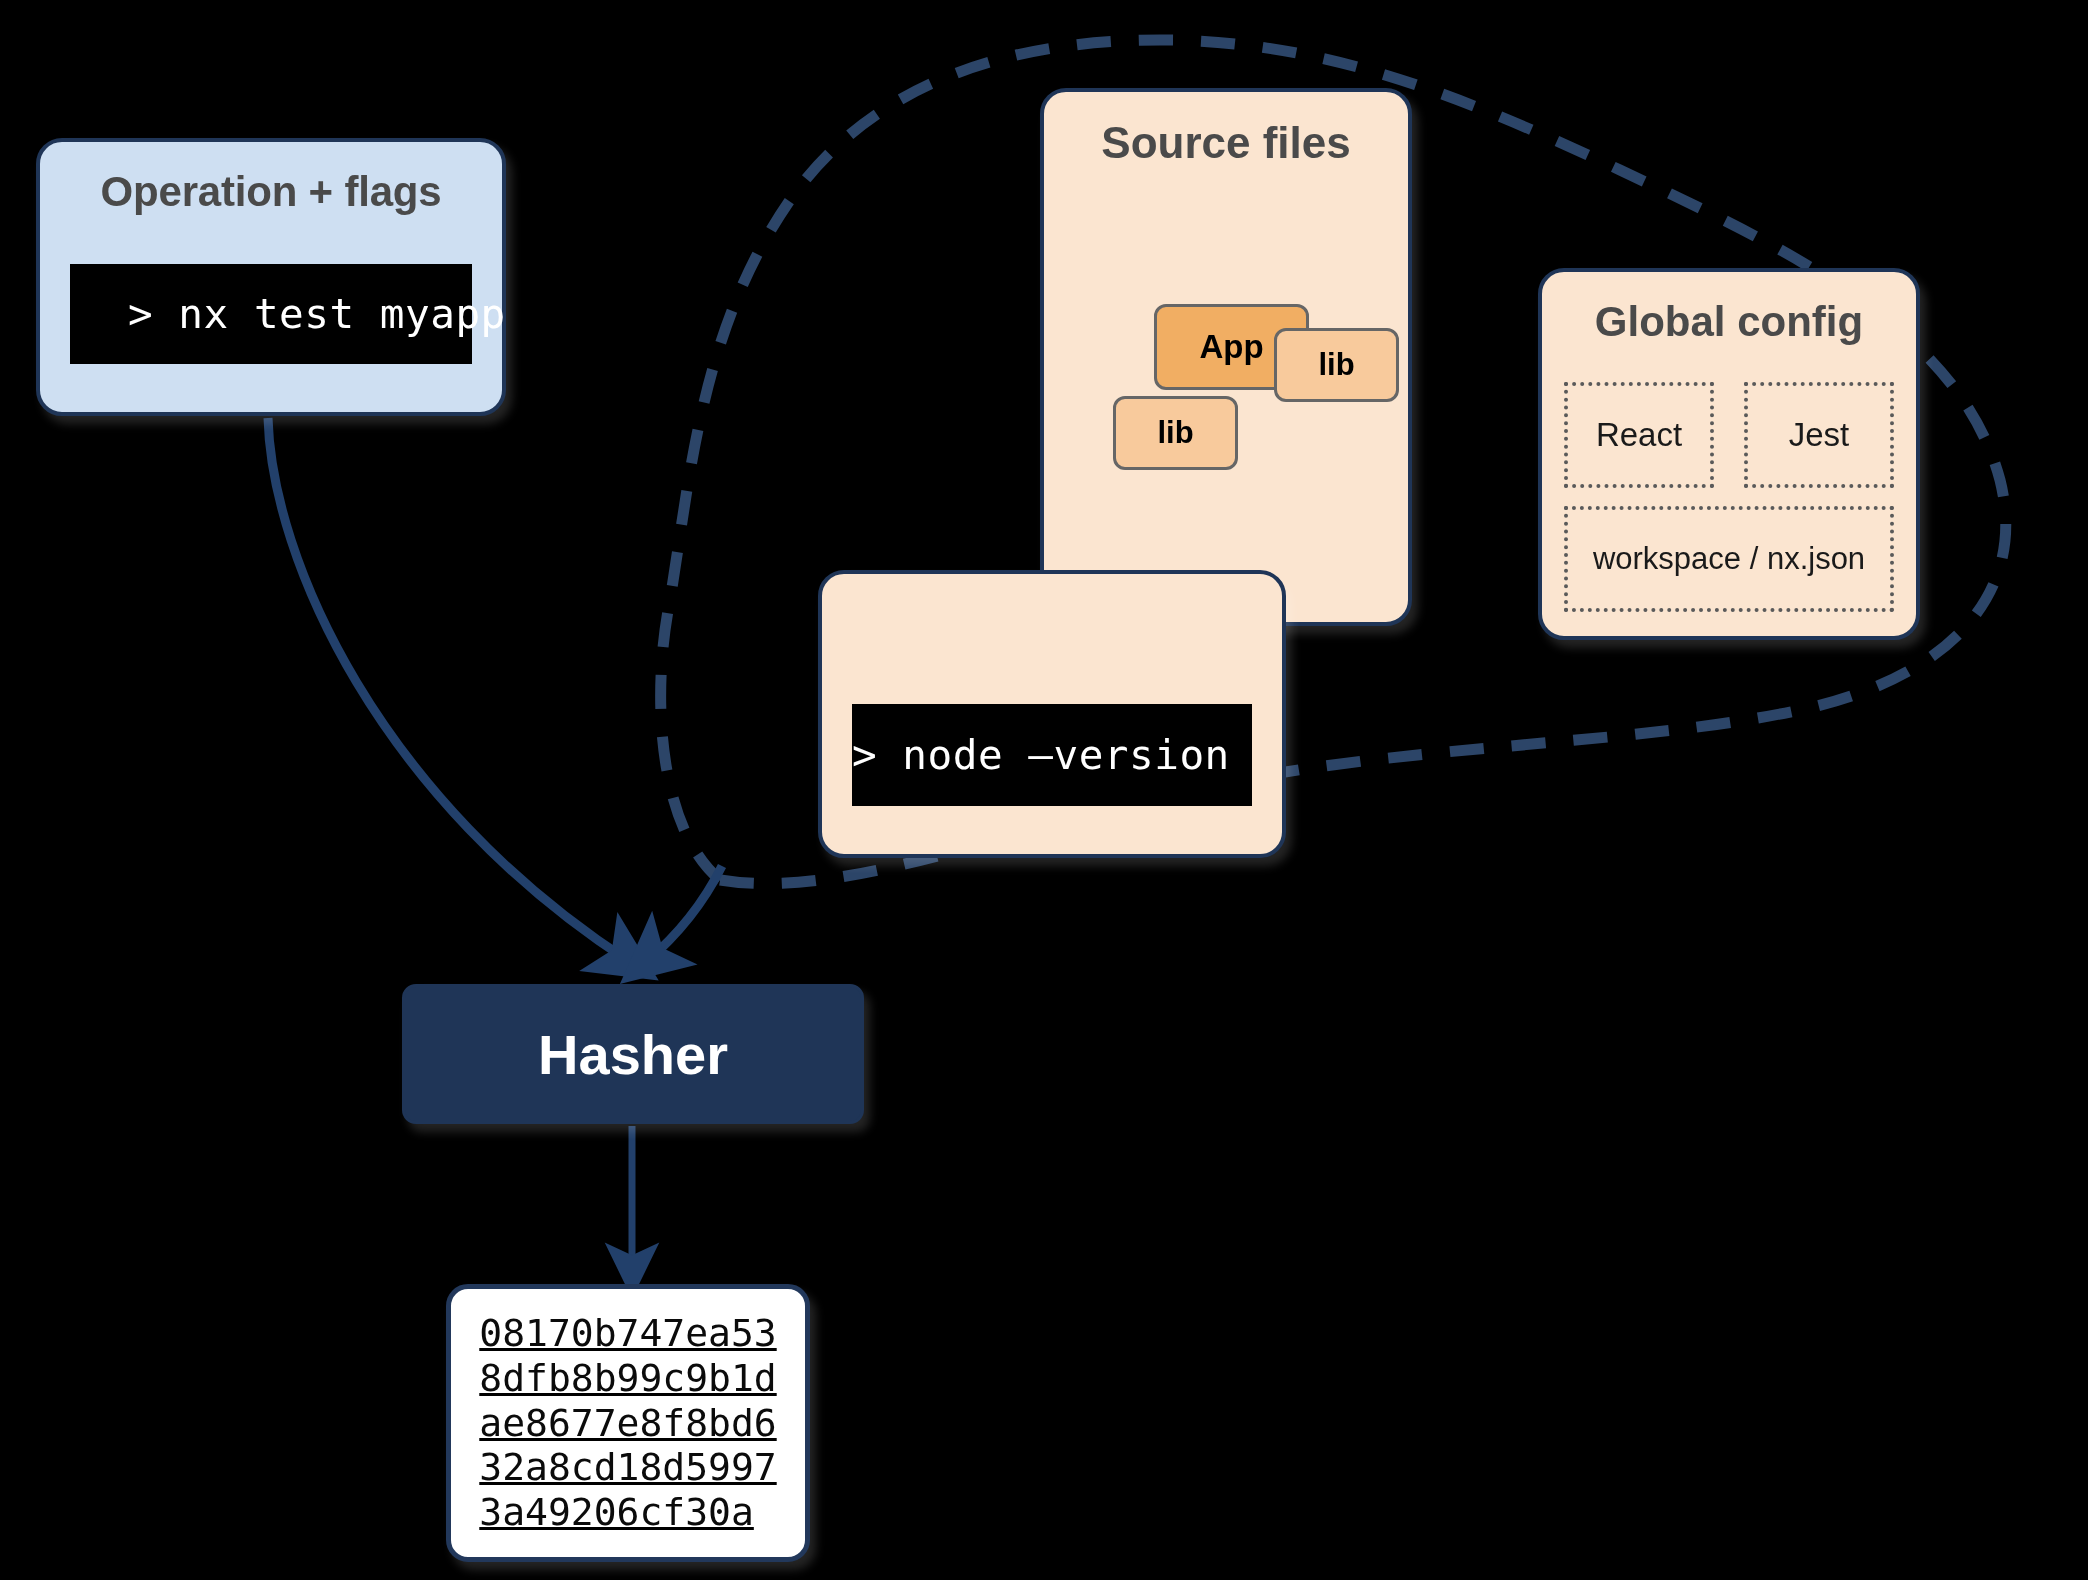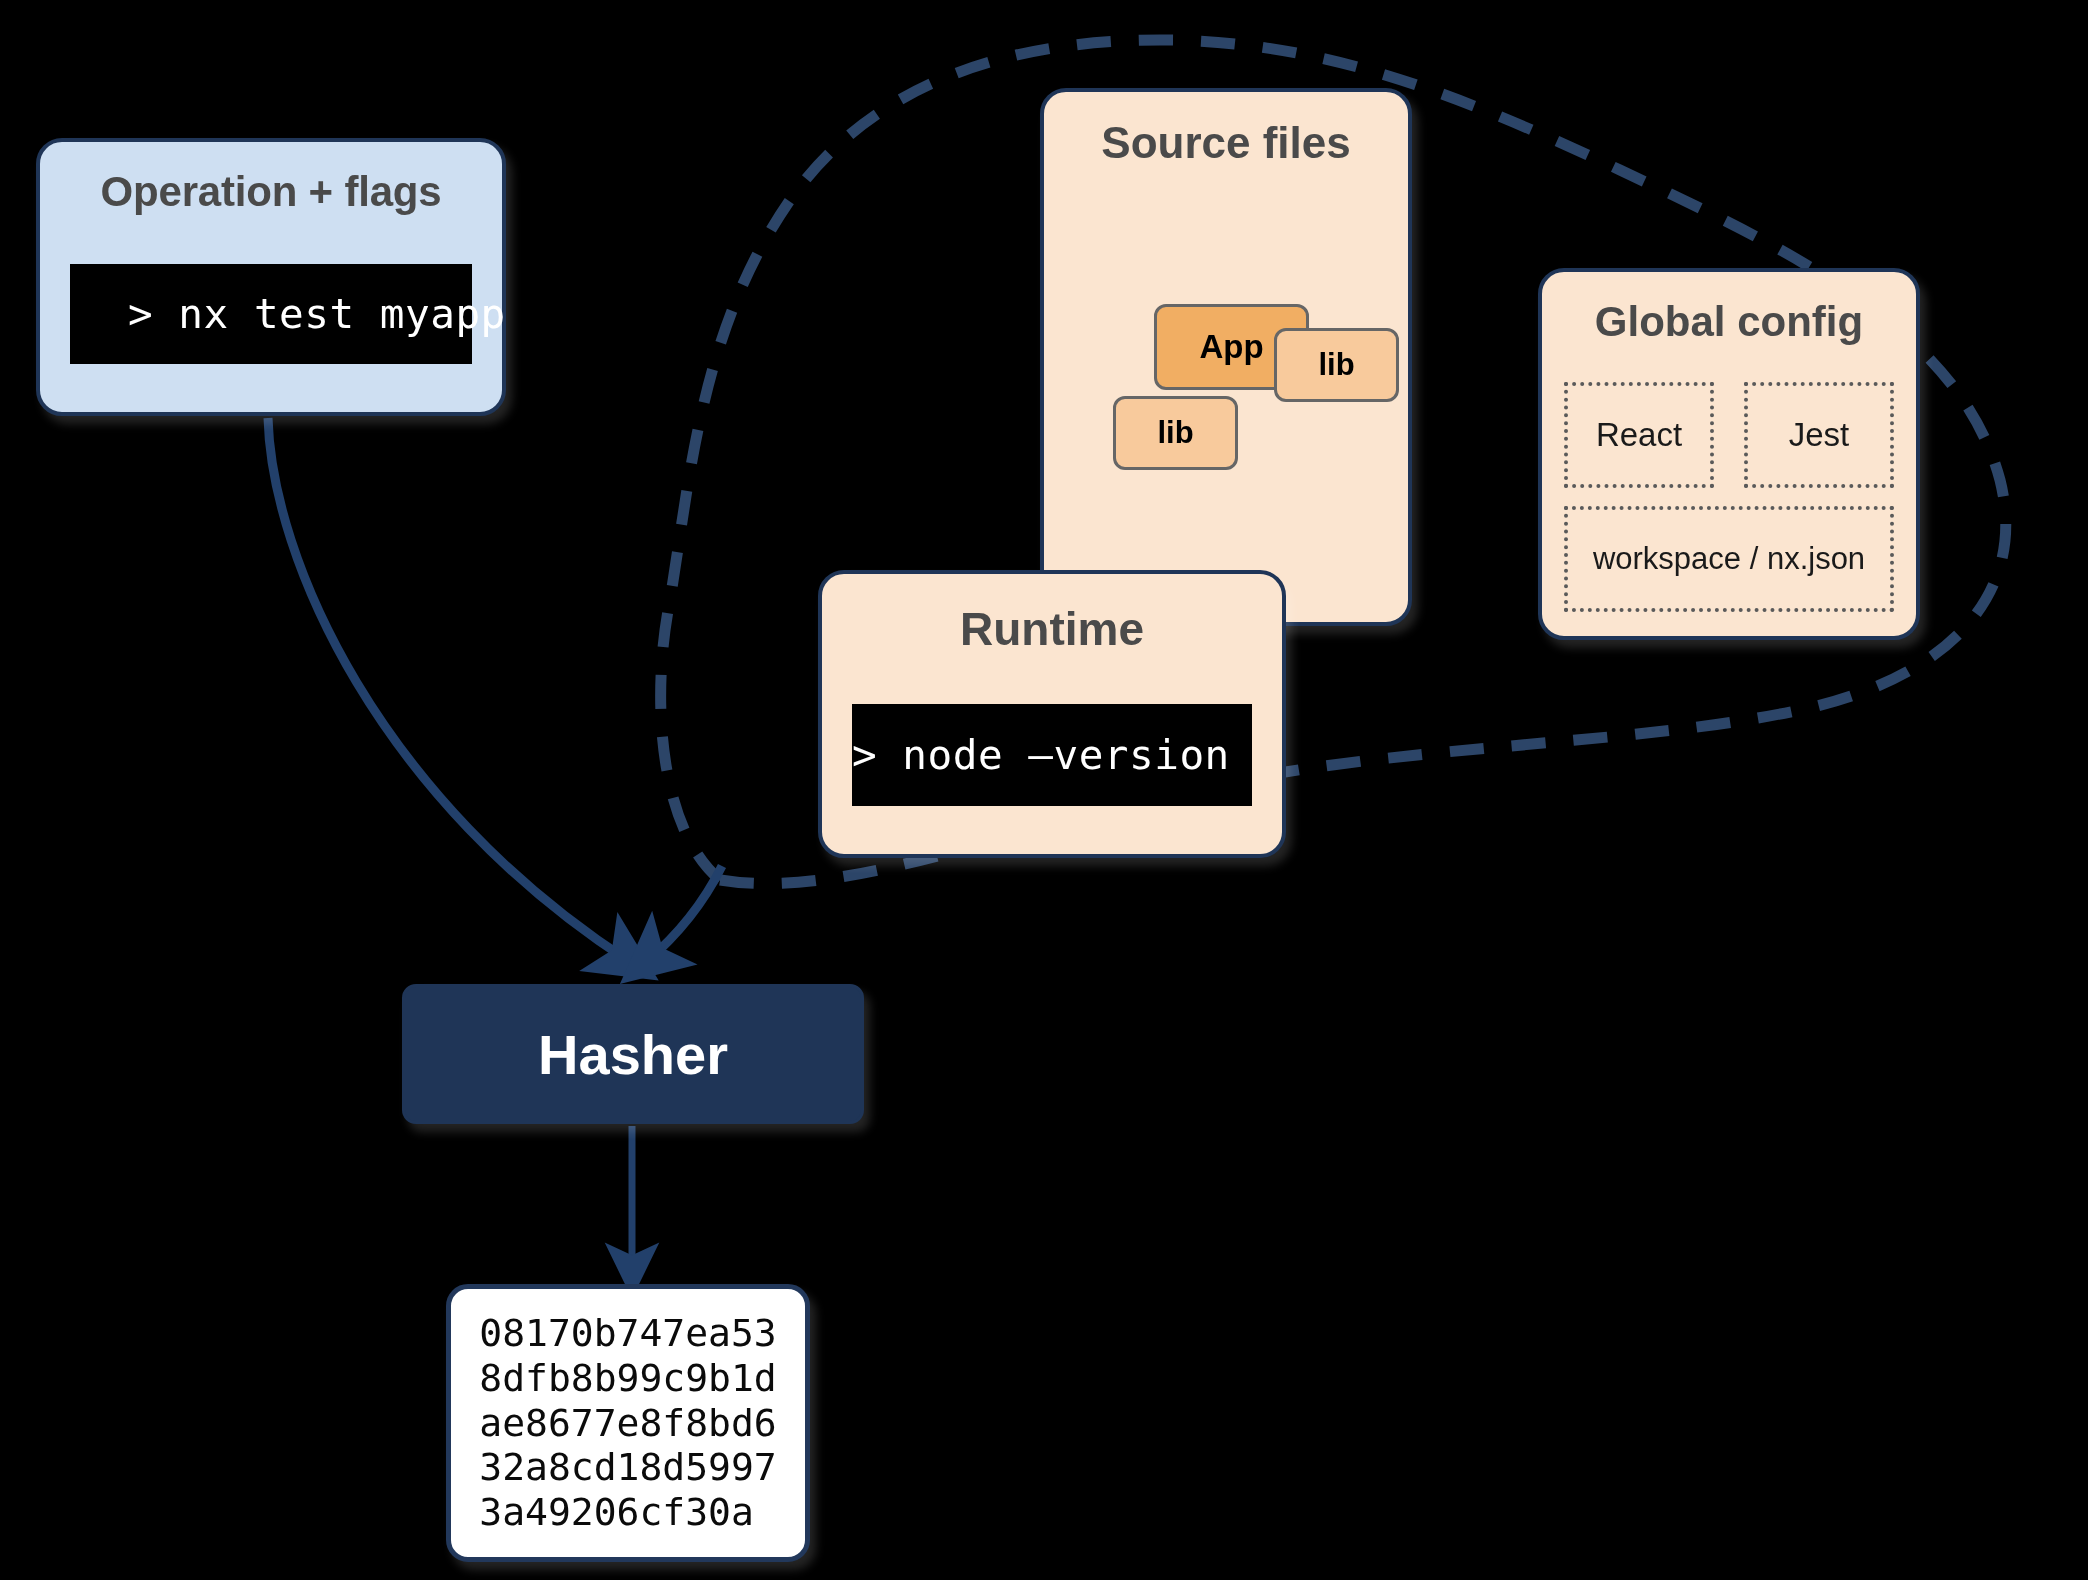--- a/index.html
+++ b/index.html
@@ -98,21 +98,21 @@
     display:flex;align-items:center;justify-content:center;
     box-shadow:6px 8px 10px rgba(255,255,255,0.14);
   }
   #hasher-node span{color:#fff;font-size:56px;font-weight:bold;}
 
   
   #hash-node{
     left:446px;top:1284px;width:364px;height:278px;
     background:#fff;border:5px solid #22385B;border-radius:22px;
     box-shadow:6px 8px 10px rgba(255,255,255,0.14);
-    display:flex;align-items:center;justify-content:center;
+    display:flex;align-items:center;justify-content:center;text-decoration:underline;
   }
   #hash-lines{
     font-family:"DejaVu Sans Mono",monospace;
     font-size:38px;line-height:1.18;color:#0B0B0B;letter-spacing:0px;
   }
   #hash-lines div{white-space:pre;}
 </style>
 </head>
 <body>
 
@@ -175,21 +175,20 @@
         <div class="cfg-cell">React</div>
         <div class="cfg-cell">Jest</div>
       </div>
       <div id="cfg-row2">
         <div class="cfg-cell">workspace / nx.json</div>
       </div>
     </div>
   </div>
 
   <div class="node" id="rt-node">
-    <div id="rt-title">Runtime</div>
     <div id="rt-term">
       <span>&gt; node –version</span>
     </div>
   </div>
 
   <div class="node" id="hasher-node">
     <span>Hasher</span>
   </div>
 
   <div class="node" id="hash-node">

